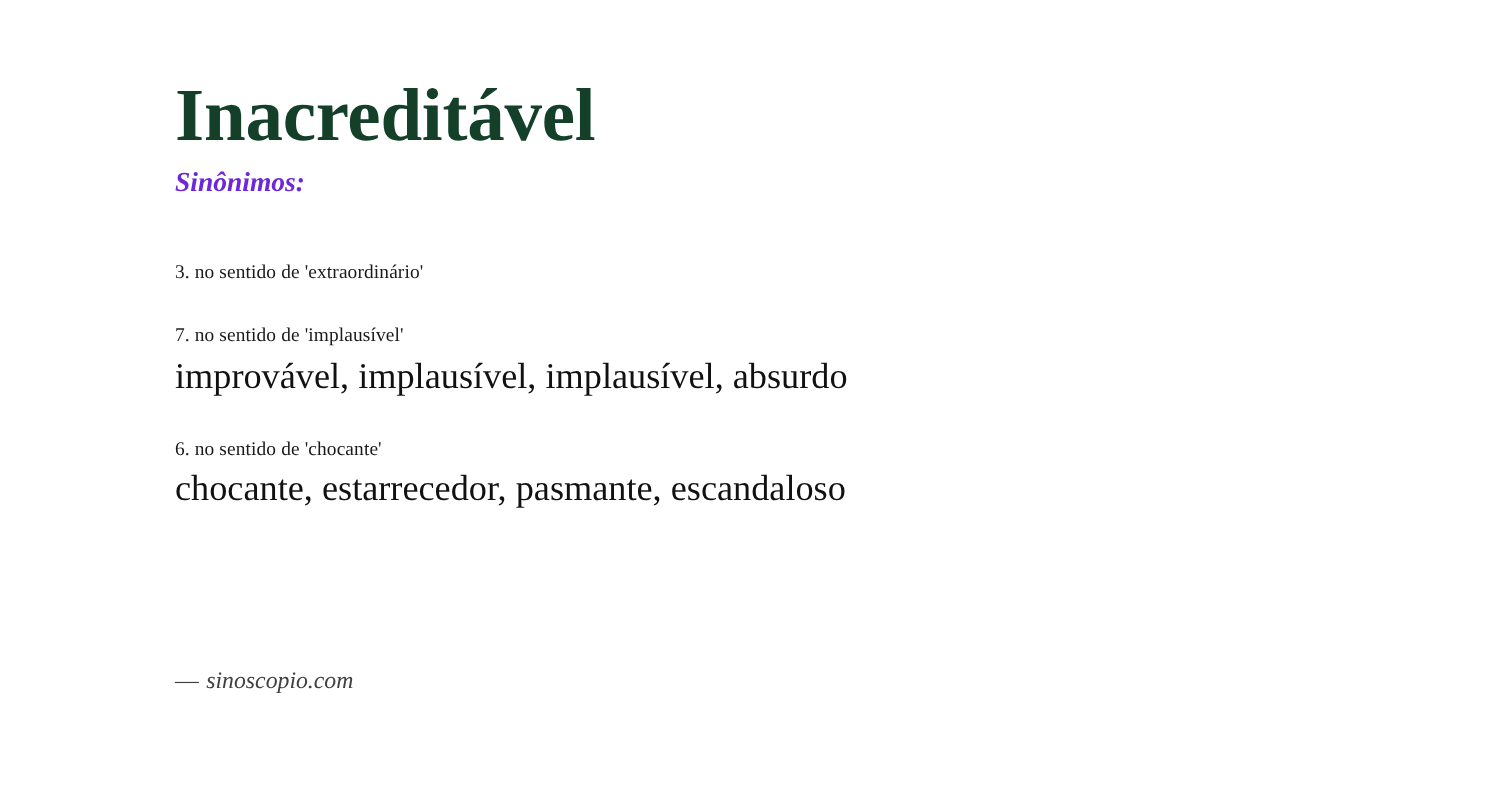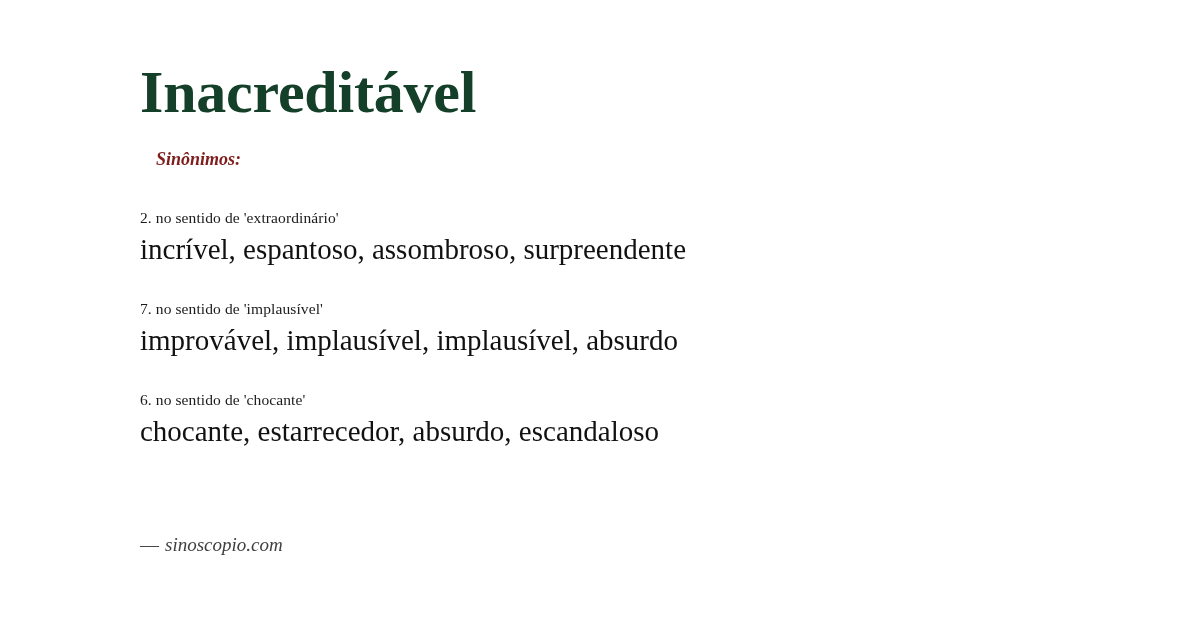--- a/index.html
+++ b/index.html
@@ -29,26 +29,26 @@
     font-size: 60px;
     font-weight: bold;
     line-height: 1.0;
     color: #14402a;
     letter-spacing: -0.2px;
   }
   .subtitle {
     position: absolute;
     left: 140px;
     top: 133px;
-    margin: 16px;
+    margin: 0;
     font-family: "Liberation Serif", serif;
-    font-size: 18px;
+    font-size: 22px;
     font-weight: bold;
     font-style: italic;
-    color: #7f1d1d;
+    color: #6d28d9;
   }
   .senses {
     position: absolute;
     left: 140px;
     top: 206px;
     width: 1000px;
   }
   .sense {
     margin: 0 0 28px 0;
   }
@@ -86,32 +86,31 @@
 
 <div class="page">
 
   <h1 class="headword">Inacreditável</h1>
 
   <h2 class="subtitle">Sinônimos:</h2>
 
   <div class="senses">
 
     <div class="sense">
-      <p class="sense-label">2. no sentido de 'extraordinário'</p>
-      <p class="sense-words">incrível, espantoso, assombroso, surpreendente</p>
+      <p class="sense-label">3. no sentido de 'extraordinário'</p>
     </div>
 
     <div class="sense">
       <p class="sense-label">7. no sentido de 'implausível'</p>
       <p class="sense-words">improvável, implausível, implausível, absurdo</p>
     </div>
 
     <div class="sense">
       <p class="sense-label">6. no sentido de 'chocante'</p>
-      <p class="sense-words">chocante, estarrecedor, absurdo, escandaloso</p>
+      <p class="sense-words">chocante, estarrecedor, pasmante, escandaloso</p>
     </div>
 
   </div>
 
   <div class="footer">
     <span class="dash">—</span><span>sinoscopio.com</span>
   </div>
 
 </div>
 

